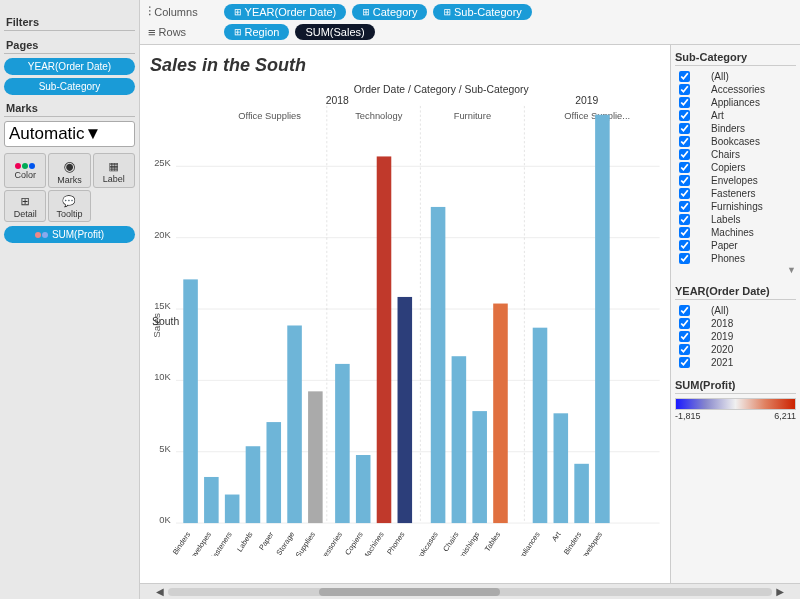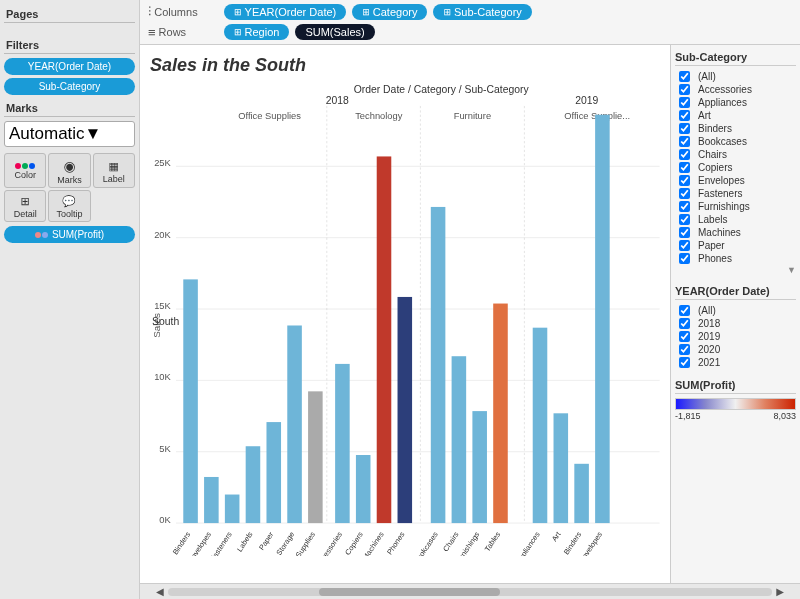--- a/index.html
+++ b/index.html
@@ -179,21 +179,21 @@
       font-size: 11px;
       font-weight: bold;
       color: #333;
       margin-bottom: 4px;
       border-bottom: 1px solid #ccc;
       padding-bottom: 2px;
     }
     .checkbox-item {
       display: flex;
       align-items: center;
-      gap: 8px;
+      gap: 21px;
       padding: 1px 4px;
       cursor: pointer;
     }
     .checkbox-item input[type=checkbox] { width: 11px; height: 11px; cursor: pointer; }
     .checkbox-label { font-size: 10px; color: #333; }
 
     .scroll-indicator {
       text-align: right;
       font-size: 9px;
       color: #888;
@@ -241,23 +241,23 @@
       width: 30%;
       height: 100%;
       background: #aaa;
       border-radius: 4px;
     }
   </style>
 </head>
 <body>
 
 <div class="left-panel">
+  <div class="panel-section-title" style="margin-top:8px;">Filters</div>
+
   <div class="panel-section-title">Pages</div>
-
-  <div class="panel-section-title" style="margin-top:8px;">Filters</div>
   <div class="filter-pill">YEAR(Order Date)</div>
   <div class="filter-pill">Sub-Category</div>
 
   <div class="marks-section">
     <div class="panel-section-title">Marks</div>
     <div class="marks-dropdown">
       <span>Automatic</span>
       <span>▼</span>
     </div>
     <div class="marks-icons">
@@ -526,21 +526,21 @@
               <span class="checkbox-label">2021</span>
             </div>
           </div>
       </div>
 
       <div class="right-panel-section gradient-section">
         <div class="right-panel-title">SUM(Profit)</div>
         <div class="gradient-bar"></div>
         <div class="gradient-labels">
           <span>-1,815</span>
-          <span>8,033</span>
+          <span>6,211</span>
         </div>
       </div>
     </div>
   </div>
 
   <div class="chart-scrollbar">
     <span class="scroll-arrow">◀</span>
     <div class="scroll-track">
       <div class="scroll-thumb"></div>
     </div>

